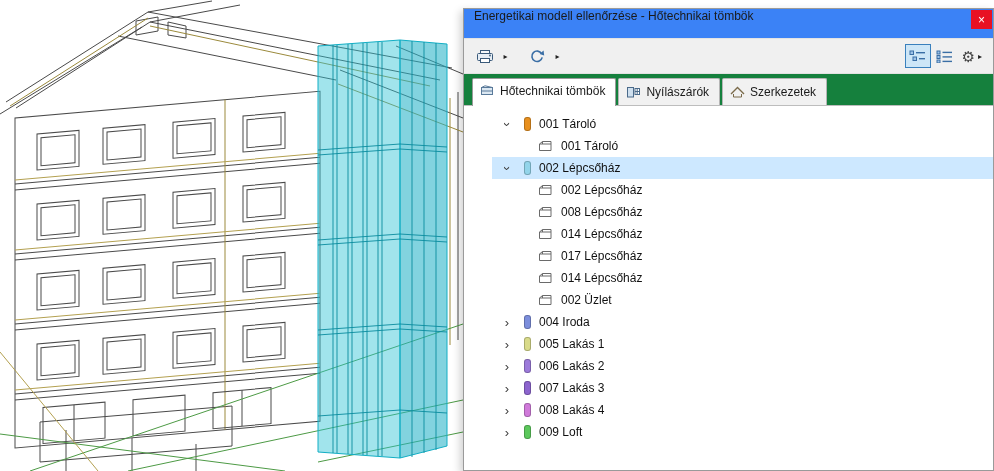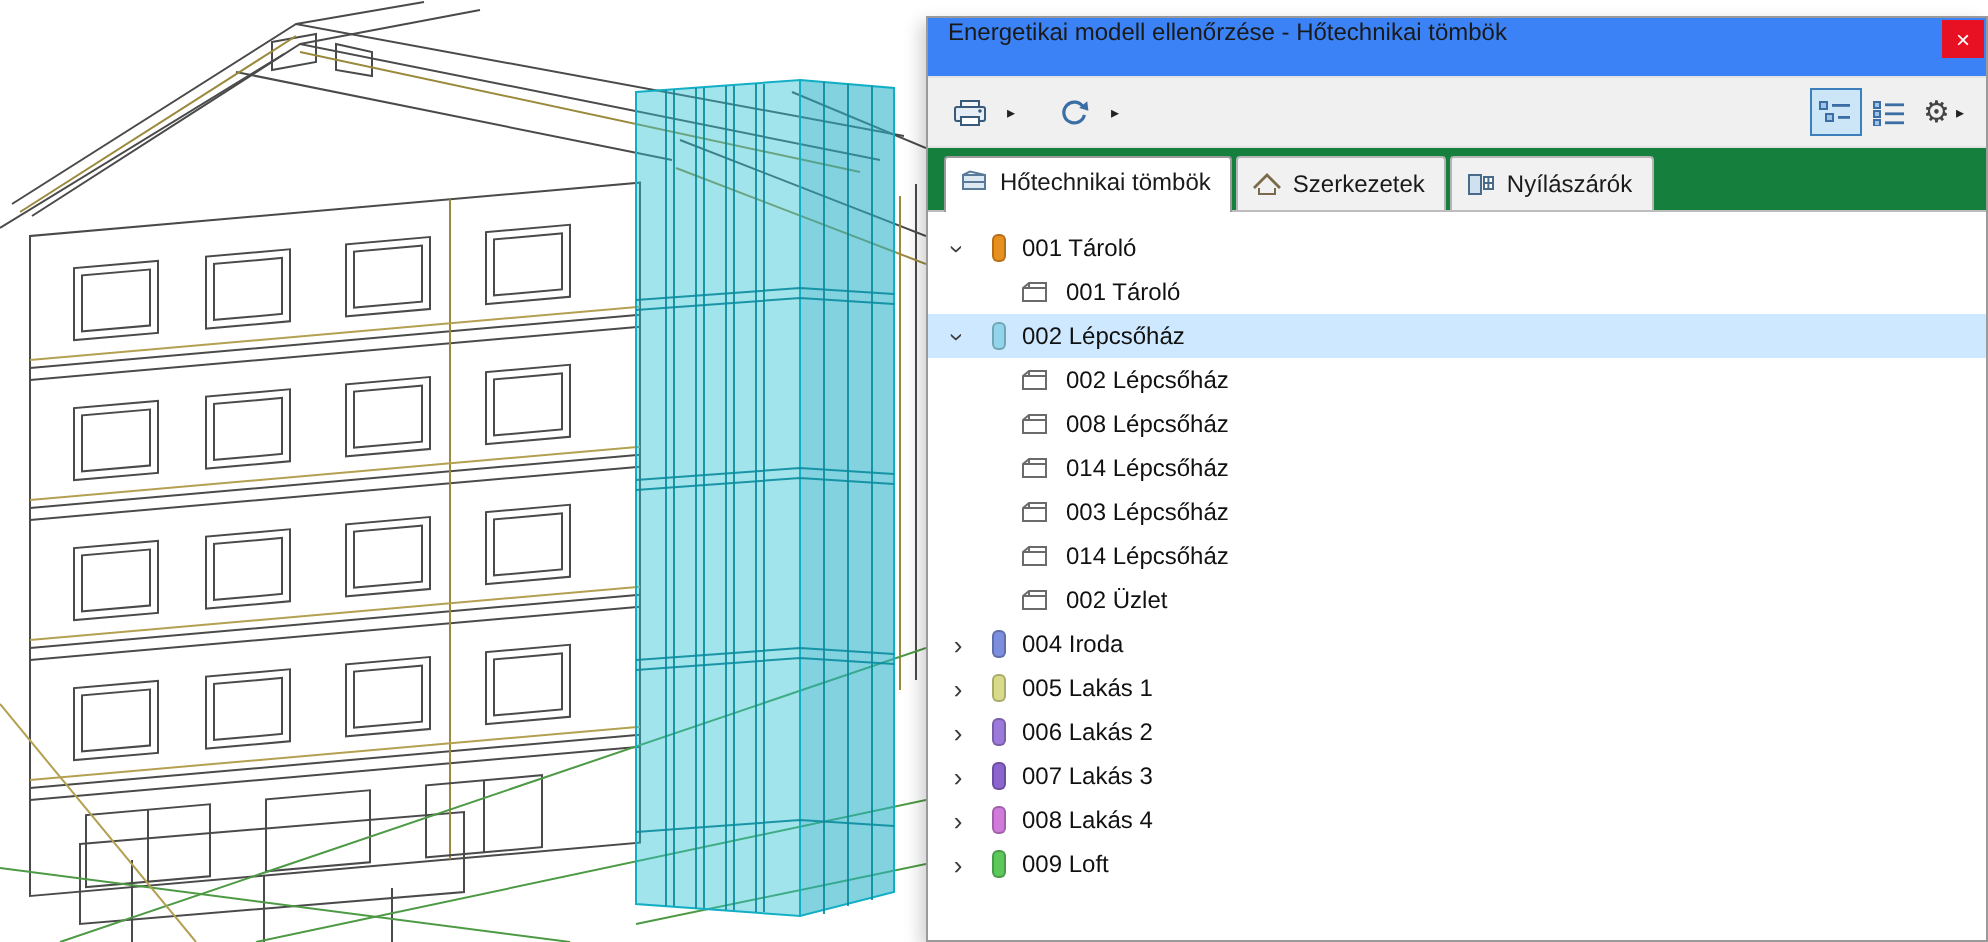--- a/index.html
+++ b/index.html
@@ -58,21 +58,21 @@
     display:flex;align-items:center;gap:5px;font-size:12px;color:#1a1a1a;
     background:#f1f1f1;border:1px solid #b5b5b5;border-bottom:none;
     border-radius:2px 2px 0 0;padding:3px 10px 4px 7px;margin-right:2px;
     cursor:pointer;position:relative;
   }
   .tab.active{background:#fff;border-color:#9a9a9a;margin-bottom:-1px;padding-bottom:6px;z-index:2;}
   .tab svg{display:block;}
 
   
   .tree{flex:1;background:#fff;overflow:hidden;padding-top:7px;}
-  .row{height:22px;display:flex;align-items:center;font-size:12px;color:#111;cursor:default;}
+  .row{height:22px;display:flex;align-items:center;font-size:12px;color:#111;cursor:default;margin-left:28px;}
   .row.selected{background:#cde8ff;}
   .chev{
     width:14px;margin-left:8px;display:flex;align-items:center;justify-content:center;
     color:#3c3c3c;font-size:13px;cursor:pointer;flex:0 0 14px;
   }
   .chev::before{content:"\203A";}
   .chev.exp{transform:rotate(90deg);}
   .zbar{
     width:7px;height:14px;border-radius:3px;margin-left:10px;flex:0 0 7px;
     border:1px solid rgba(0,0,0,.22);box-sizing:border-box;
@@ -259,32 +259,32 @@
     <div class="tab active">
       <svg width="15" height="12" viewBox="0 0 15 12">
         <rect x="1.5" y="2.5" width="11" height="7" fill="#dce8f2" stroke="#5a7a9a"></rect>
         <path d="M1.5 6 H12.5" stroke="#5a7a9a"></path>
         <path d="M1.5 2.5 L5 0.8 L12.5 2.5" fill="none" stroke="#5a7a9a"></path>
       </svg>
       <span>Hőtechnikai tömbök</span>
     </div>
     <div class="tab">
       <svg width="15" height="12" viewBox="0 0 15 12">
-        <path d="M1 8 L7.5 1.5 L14 8" fill="none" stroke="#7a6a4a" stroke-width="1.4"></path>
-        <path d="M3.5 8 V11 H11.5 V8" fill="none" stroke="#7a6a4a"></path>
-      </svg>
-      <span>Szerkezetek</span>
-    </div>
-    <div class="tab">
-      <svg width="15" height="12" viewBox="0 0 15 12">
         <rect x="1.5" y="1.5" width="6" height="9.5" fill="#cfe0ef" stroke="#4a6a8a"></rect>
         <rect x="9" y="2.5" width="4.5" height="6" fill="#ffffff" stroke="#4a6a8a"></rect>
         <path d="M9 5.5 H13.5 M11.2 2.5 V8.5" stroke="#4a6a8a"></path>
       </svg>
       <span>Nyílászárók</span>
+    </div>
+    <div class="tab">
+      <svg width="15" height="12" viewBox="0 0 15 12">
+        <path d="M1 8 L7.5 1.5 L14 8" fill="none" stroke="#7a6a4a" stroke-width="1.4"></path>
+        <path d="M3.5 8 V11 H11.5 V8" fill="none" stroke="#7a6a4a"></path>
+      </svg>
+      <span>Szerkezetek</span>
     </div>
   </div>
 
   <div class="tree">
 
     <div class="row">
       <span class="chev exp"></span>
       <span class="zbar" style="background-color: rgb(232, 144, 30);"></span>
       <span class="lbl">001 Tároló</span>
     </div>
@@ -335,21 +335,21 @@
       <span class="lbl">014 Lépcsőház</span>
     </div>
     <div class="row child">
       <span class="zicon">
         <svg width="15" height="12" viewBox="0 0 15 12">
             <path d="M1.5 4 L4.5 1.5 H13 V10.5 H1.5 Z" fill="#fff" stroke="#6a6a6a"></path>
             <path d="M1.5 4 H13" stroke="#6a6a6a"></path>
             <path d="M4.5 1.5 V4" stroke="#6a6a6a"></path>
           </svg>
       </span>
-      <span class="lbl">003 Lépcsőház</span>
+      <span class="lbl">017 Lépcsőház</span>
     </div>
     <div class="row child">
       <span class="zicon">
         <svg width="15" height="12" viewBox="0 0 15 12">
             <path d="M1.5 4 L4.5 1.5 H13 V10.5 H1.5 Z" fill="#fff" stroke="#6a6a6a"></path>
             <path d="M1.5 4 H13" stroke="#6a6a6a"></path>
             <path d="M4.5 1.5 V4" stroke="#6a6a6a"></path>
           </svg>
       </span>
       <span class="lbl">014 Lépcsőház</span>

